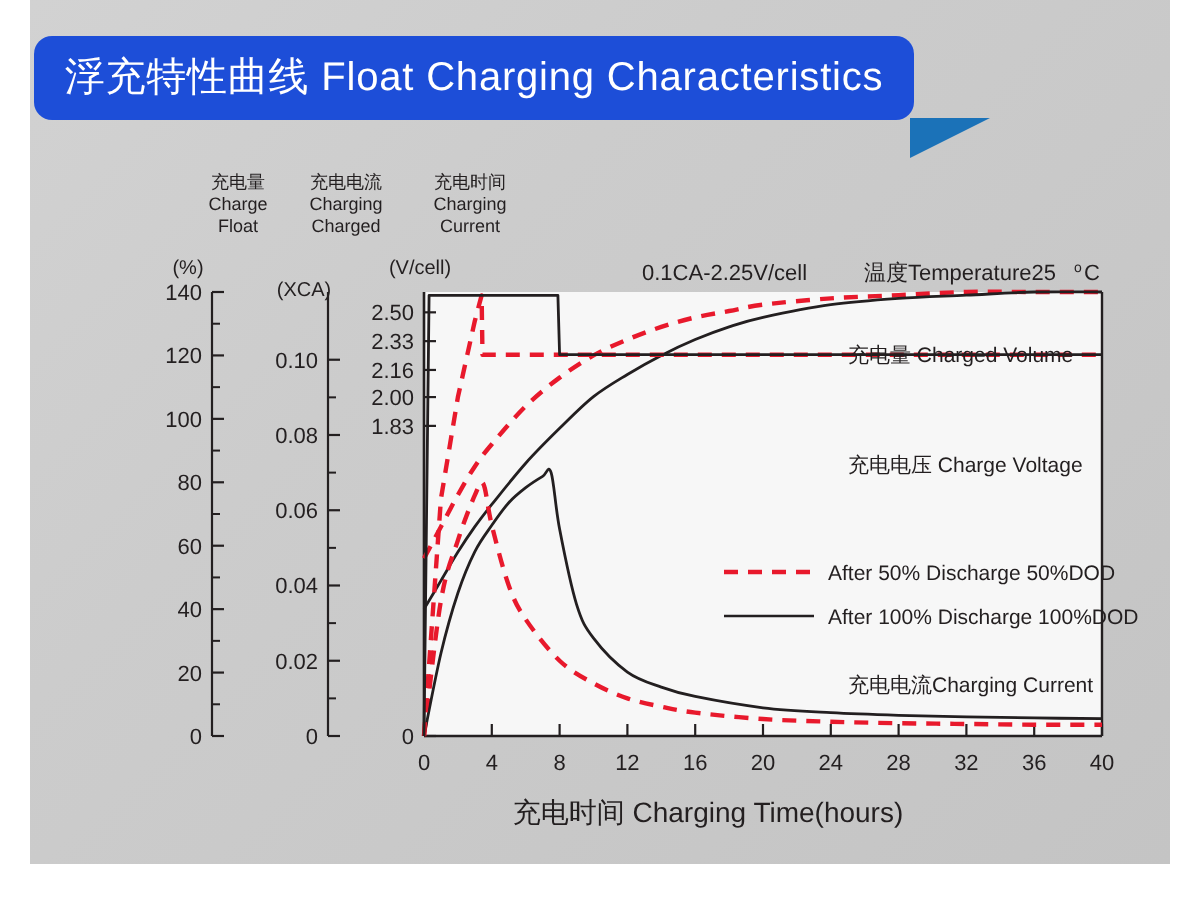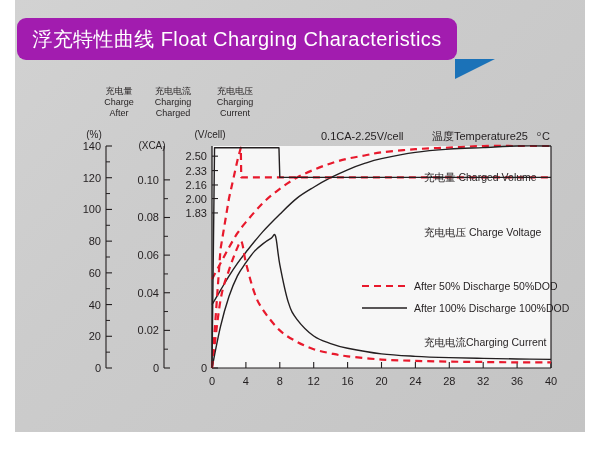--- a/index.html
+++ b/index.html
@@ -27,21 +27,21 @@
     height: 432px;
     background: linear-gradient(135deg, #d2d2d2 0%, #cccccc 35%, #c9c9c9 60%, #c4c4c4 100%);
   }
   
   #banner {
     position: absolute;
     left: 17px;
     top: 18px;
     width: 440px;
     height: 42px;
-    background: #a21caf;
+    background: #1d4ed8;
     border-radius: 9px;
     box-sizing: border-box;
   }
   #banner-title {
     position: absolute;
     left: 0;
     top: 0;
     width: 100%;
     height: 42px;
     line-height: 42px;
@@ -115,29 +115,29 @@
   <div id="banner">
     <div id="banner-title">浮充特性曲线 Float Charging Characteristics</div>
   </div>
   <div id="banner-tail"></div>
 
   <div id="chart-area">
 
     <div class="col-head" style="left:62px; top:8px;">
       <div>充电量</div>
       <div>Charge</div>
-      <div>After</div>
+      <div>Float</div>
     </div>
     <div class="col-head" style="left:116px; top:8px;">
       <div>充电电流</div>
       <div>Charging</div>
       <div>Charged</div>
     </div>
     <div class="col-head" style="left:178px; top:8px;">
-      <div>充电电压</div>
+      <div>充电时间</div>
       <div>Charging</div>
       <div>Current</div>
     </div>
 
     <div class="unit-lbl" style="left:40px; top:51px;">(%)</div>
     <div class="unit-lbl" style="left:98px; top:62px;">(XCA)</div>
     <div class="unit-lbl" style="left:156px; top:51px;">(V/cell)</div>
 
     <svg id="plot-svg" width="600" height="320" viewBox="0 0 600 320">
 
@@ -260,14 +260,15 @@
       <text class="annot" x="400" y="268">充电电流Charging Current</text>
 
       <g>
         <line x1="338" y1="208" x2="383" y2="208" stroke="#e8192c" stroke-width="2.2" stroke-dasharray="7,5"></line>
         <text class="legend-txt" x="390" y="212">After 50% Discharge 50%DOD</text>
         <line x1="338" y1="230" x2="383" y2="230" stroke="#231f20" stroke-width="1.3"></line>
         <text class="legend-txt" x="390" y="234">After 100%  Discharge 100%DOD</text>
       </g>
     </svg>
 
+    <div class="axis-title-x">充电时间 Charging Time(hours)</div>
   </div>
 </div>
 
 </body></html>

